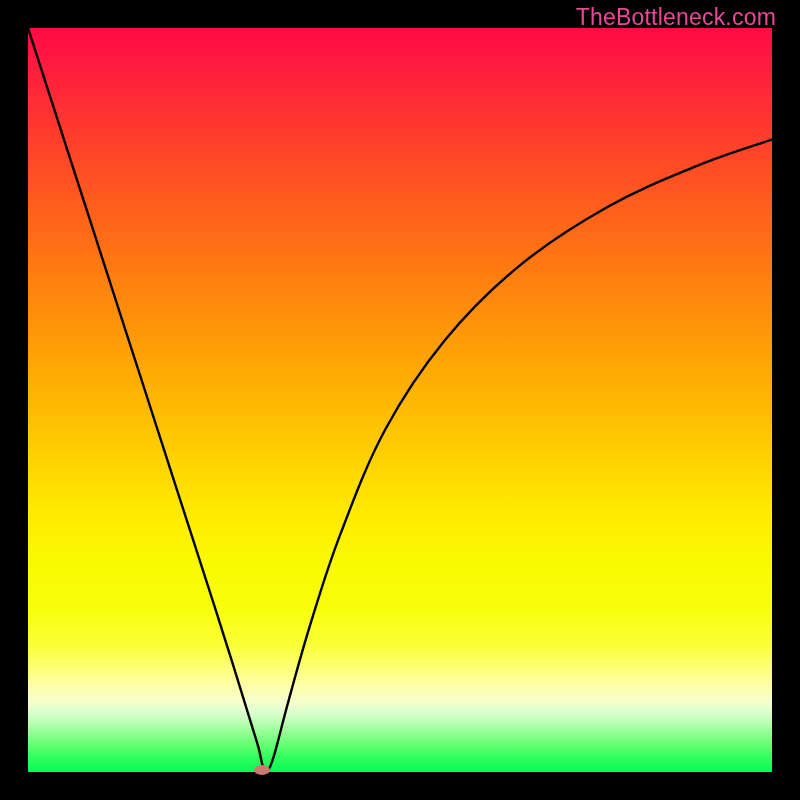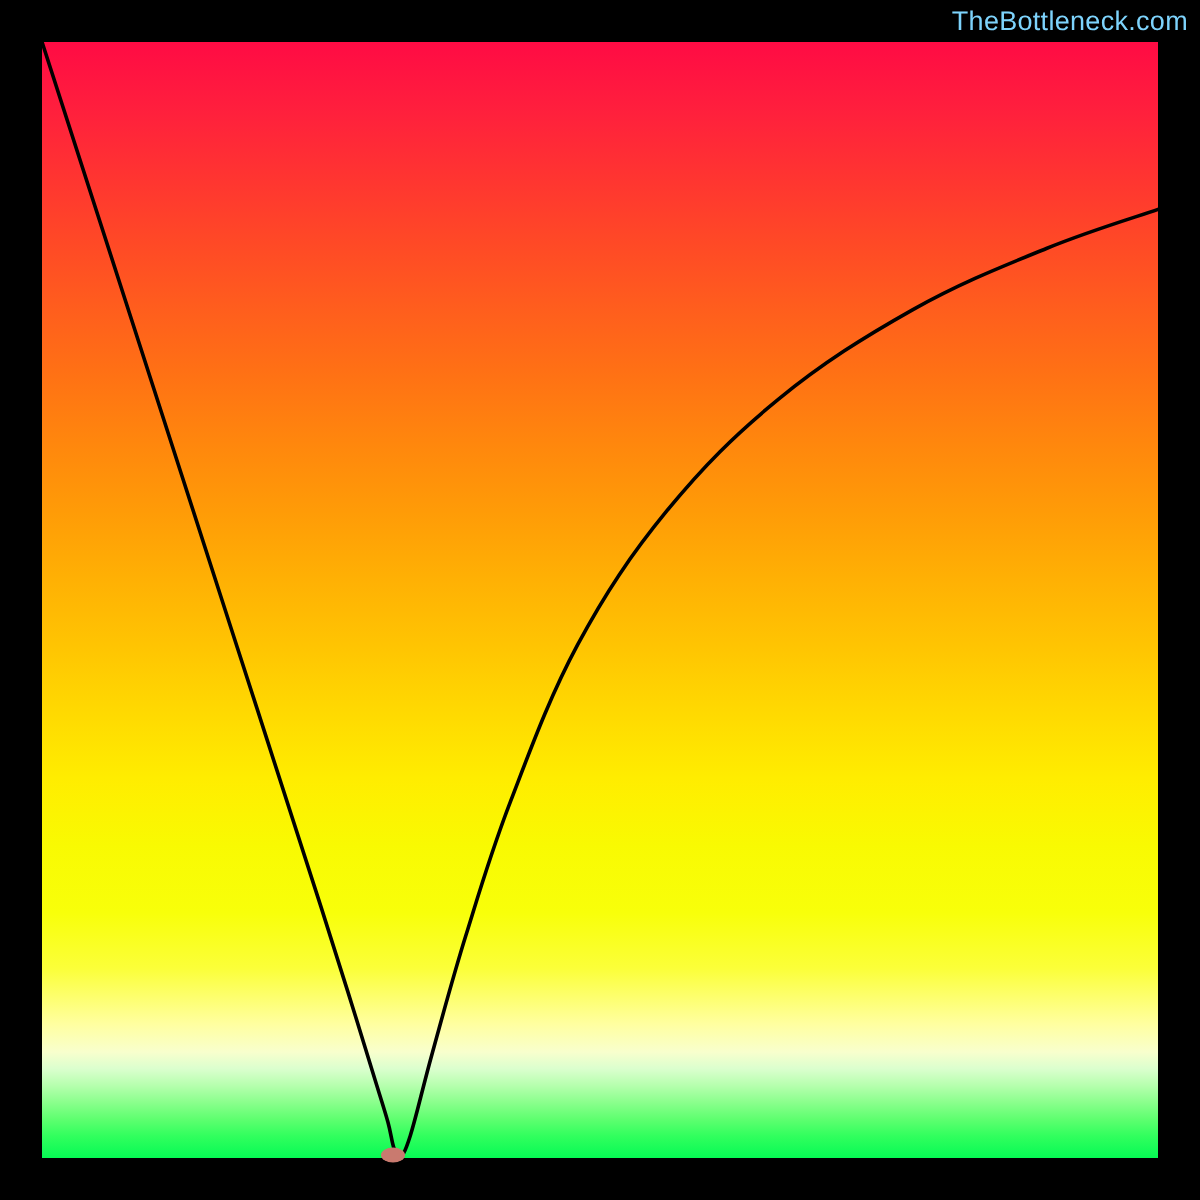--- a/index.html
+++ b/index.html
@@ -48,23 +48,23 @@
       #b6ffae 93.5%,
       #8bff8d 95%,
       #5fff70 96.5%,
       #32ff5e 98%,
       #06fa54 100%
     );
   }
   .watermark {
     position: absolute;
     top: 4px;
-    right: 8px;
-    color: #7dd3fc;
-    font-size: 18px;
+    right: 24px;
+    color: #ec4899;
+    font-size: 23px;
     font-weight: 500;
     letter-spacing: 0.2px;
     z-index: 10;
   }
   svg.curve {
     position: absolute;
     left: 0;
     top: 0;
     width: 744px;
     height: 744px;

